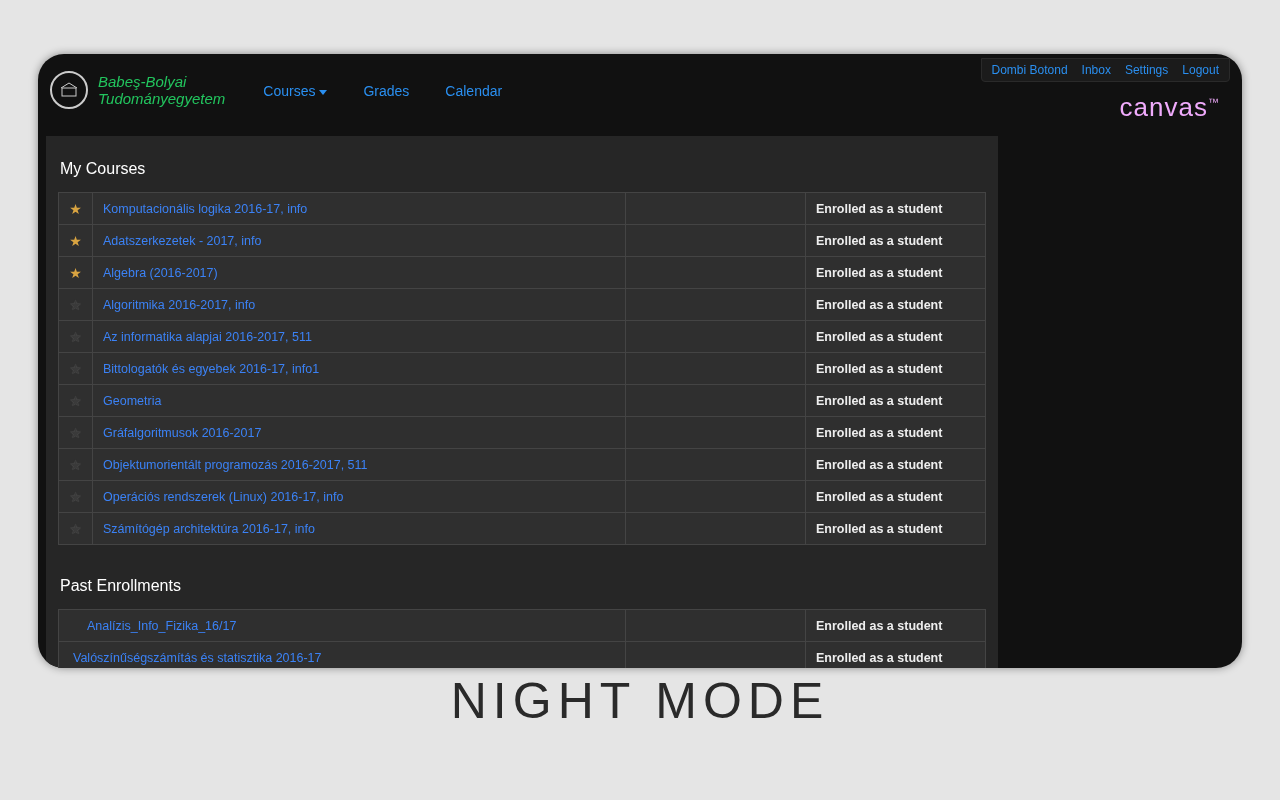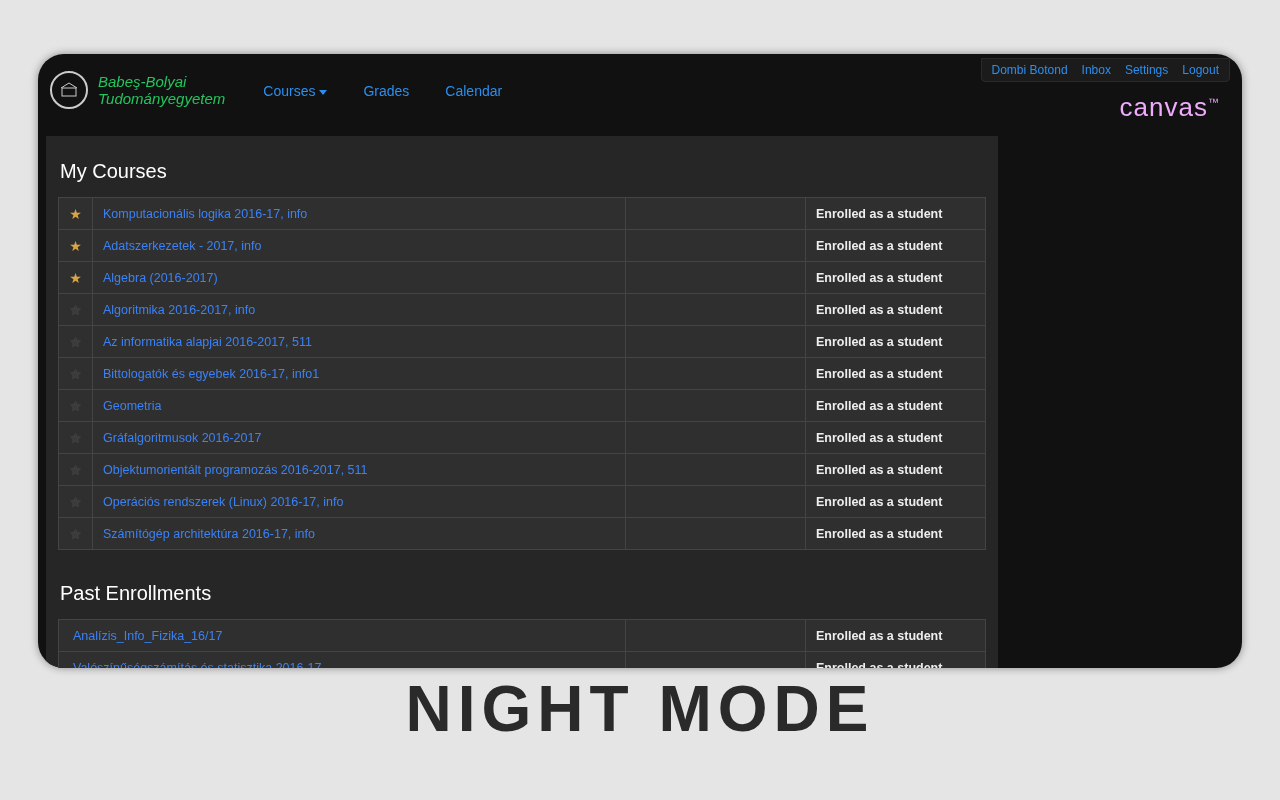--- a/index.html
+++ b/index.html
@@ -78,21 +78,21 @@
 .content {
   position: absolute;
   left: 8px; right: 244px; top: 82px; bottom: 0;
   background: #262626;
   padding: 14px 12px;
   overflow: hidden;
 }
 h2.section-title {
   color: #fff;
   font-weight: 400;
-  font-size: 20px;
+  font-size: 16px;
   margin: 10px 2px 14px;
 }
 table.course-table {
   width: 100%;
   border-collapse: collapse;
   background: #2f2f2f;
   border: 1px solid #444;
 }
 table.course-table td {
   border: 1px solid #444;
@@ -107,22 +107,22 @@
 td.role-cell { width: 180px; text-align: left; font-weight: 600; color: #eee; }
 td.name-cell a { color: #3b82f6; text-decoration: none; cursor: pointer; }
 .star { display:inline-block; font-size:14px; }
 .star.on { color: #d9a441; }
 .star.off { color: #3a3a3a; text-shadow: 0 0 1px #666; }
 .big-caption {
   position: absolute;
   left: 0; right: 0;
   top: 672px;
   text-align: center;
-  font-size: 64px;
-  font-weight: 700;
+  font-size: 50px;
+  font-weight: 400;
   letter-spacing: 6px;
   color: #2a2a2a;
   font-family: "Futura", "Century Gothic", "Helvetica Neue", Arial, sans-serif;
 }
 </style>
 </head>
 <body>
 
 <div class="app-window">
 
@@ -226,21 +226,21 @@
             <td class="mid-cell"></td>
             <td class="role-cell">Enrolled as a student</td>
           </tr>
         </tbody>
     </table>
 
     <h2 class="section-title" style="margin-top:32px">Past Enrollments</h2>
     <table class="course-table">
       <tbody id="past-courses-body">
           <tr>
-            <td class="name-cell" style="padding-left:14px"><a>Analízis_Info_Fizika_16/17</a></td>
+            <td class="name-cell" style="padding-left:28px"><a>Analízis_Info_Fizika_16/17</a></td>
             <td class="mid-cell"></td>
             <td class="role-cell">Enrolled as a student</td>
           </tr>
           <tr>
             <td class="name-cell" style="padding-left:14px"><a>Valószínűségszámítás és statisztika 2016-17</a></td>
             <td class="mid-cell"></td>
             <td class="role-cell">Enrolled as a student</td>
           </tr>
         </tbody>
     </table>

